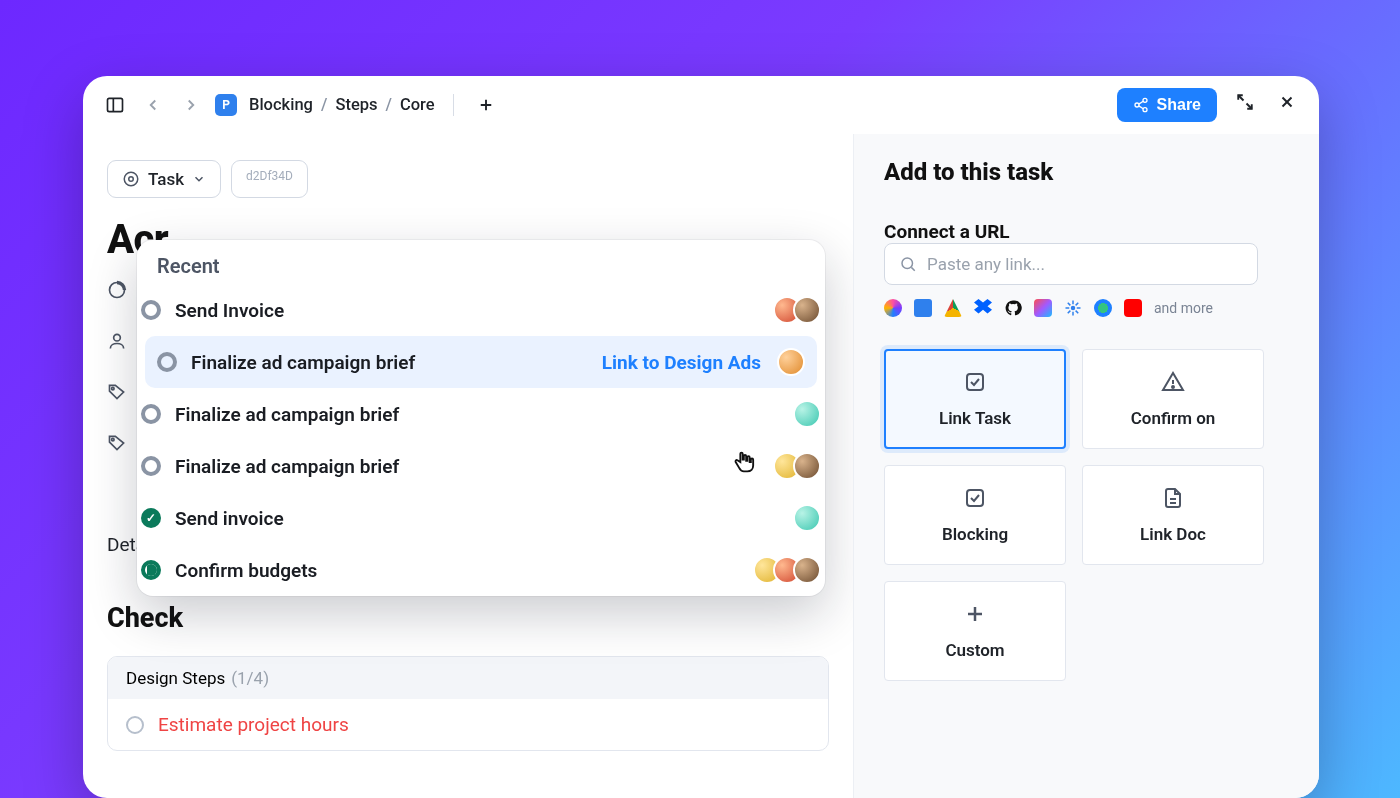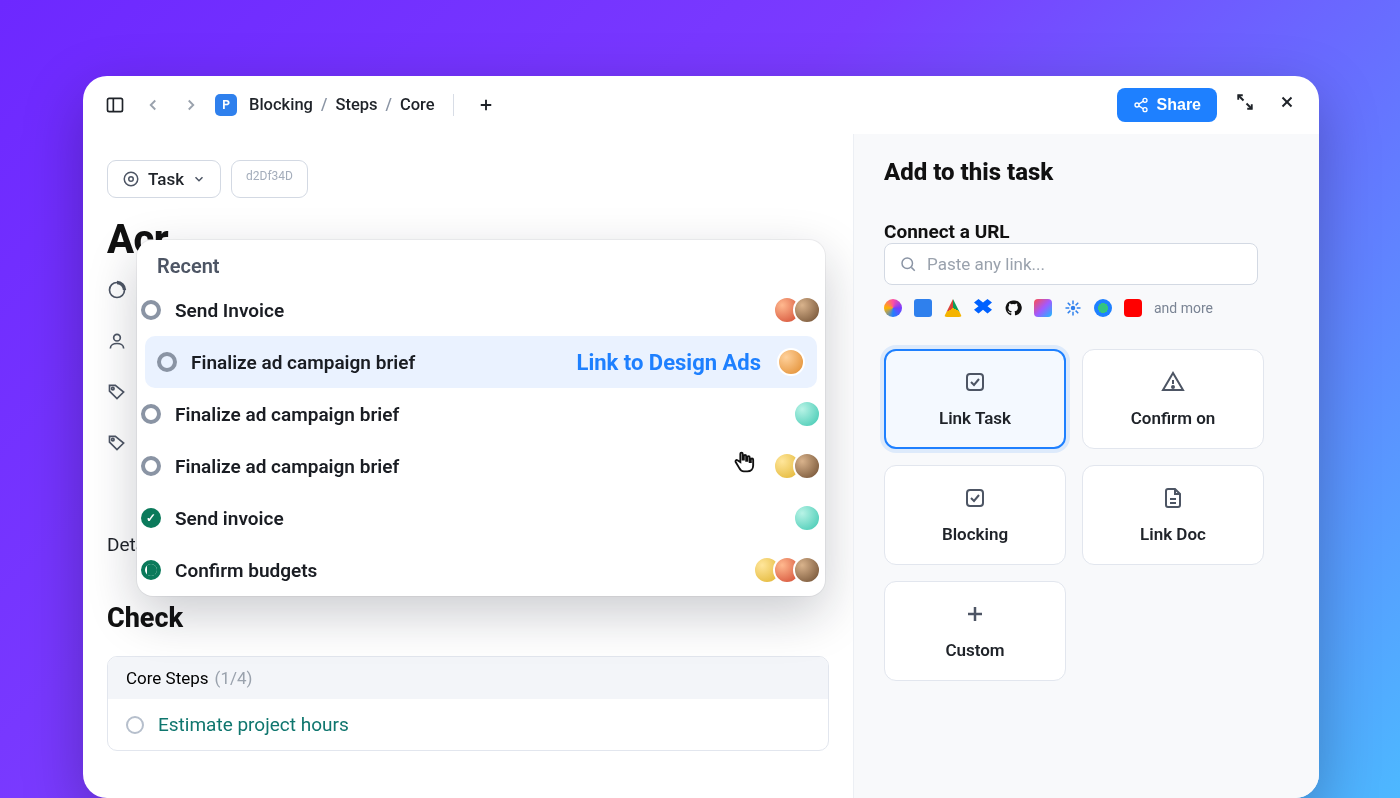--- a/index.html
+++ b/index.html
@@ -42,62 +42,62 @@
   .task-pill { border:1px solid #d3d9e3;border-radius:9px;padding:8px 14px;display:flex;align-items:center;gap:8px;font-size:17px;color:#1f2329;font-weight:500;background:#fff;}
   .task-id { border:1px solid #d3d9e3;border-radius:9px;padding:8px 14px;font-size:12px;color:#a4adbb;background:#fff;}
   .title { font-size:40px;font-weight:800;color:#111;letter-spacing:-.5px;margin-bottom:16px;}
   .prop-list { display:flex;flex-direction:column;gap:30px;margin-top:6px;color:#4d5564;font-size:18px;}
   .prop { display:flex;align-items:center;gap:10px;}
   .details-tab { margin-top:80px;font-size:19px;color:#1f2329;}
   .checklist-heading { margin-top:46px;font-size:27px;font-weight:800;color:#111;}
   .checklist-card { margin-top:22px;border:1px solid #e2e6ee;border-radius:10px;overflow:hidden;}
   .checklist-head { background:#f3f5f9;padding:11px 18px;font-size:17px;display:flex;gap:6px;}
   .checklist-head .count{color:#9aa2ad;}
-  .checklist-item { padding:14px 18px;display:flex;align-items:center;gap:14px;font-size:19px;color:#0f766e;}
+  .checklist-item { padding:14px 18px;display:flex;align-items:center;gap:14px;font-size:19px;color:#ef4444;}
   .radio-empty { width:18px;height:18px;border:2px solid #b6bfcc;border-radius:50%; }
 
   
   .search-panel {
     position:absolute;
     left:54px; top:106px;
     width:688px;
     background:#fff;
     border-radius:16px;
     box-shadow:0 18px 50px rgba(16,24,40,.22), 0 0 0 1px rgba(16,24,40,.05);
     overflow:hidden;
     z-index:50;
   }
   .search-bar { display:flex;align-items:center;gap:16px;padding:18px 20px;border-bottom:1px solid #eef1f5;}
   .search-bar .ph { color:#8a94a4;font-size:20px;}
   .section-label { padding:14px 20px 6px;color:#4d5564;font-size:20px;font-weight:600;}
   .result-item { display:flex;align-items:center;gap:14px;padding:12px 4px;font-size:19px;color:#1a1d23;font-weight:600;cursor:pointer;}
   .result-item .spacer { flex:1; }
   .result-item.selected { background:#eaf2ff;border-radius:10px;margin:0 8px;padding:12px 12px;}
-  .link-action { color:#1e80ff;font-weight:700;font-size:22px;margin-right:10px;}
+  .link-action { color:#1e80ff;font-weight:700;font-size:19px;margin-right:10px;}
   .status-ring { width:20px;height:20px;border:4px solid #8a94a4;border-radius:50%; }
   .status-done { width:20px;height:20px;border-radius:50%;background:#0b7a5b;display:flex;align-items:center;justify-content:center;color:#fff;font-size:12px;}
   .status-half { width:20px;height:20px;border-radius:50%;border:4px solid #0b7a5b;position:relative;overflow:hidden;}
   .status-half::after{content:"";position:absolute;right:-2px;top:-2px;width:12px;height:24px;background:#0b7a5b;border-radius:0 12px 12px 0;}
   .avatars { display:flex; }
   .av { width:28px;height:28px;border-radius:50%;border:2px solid #fff;margin-left:-8px; background:#ddd; background-size:cover; }
   .av.red{background:radial-gradient(circle at 30% 30%,#ffb98f,#d1462f);}
   .av.brown{background:radial-gradient(circle at 30% 30%,#d9b38c,#6b4a2e);}
   .av.orange{background:radial-gradient(circle at 30% 30%,#ffd19b,#e08a2c);}
   .av.teal{background:radial-gradient(circle at 30% 30%,#b8f3e6,#3cc7b0);}
   .av.yellow{background:radial-gradient(circle at 30% 30%,#ffe69b,#e0b22c);}
 
   
   .rp-title { font-size:24px;font-weight:800;color:#111;margin-bottom:34px;}
   .rp-sub { font-size:19px;font-weight:700;color:#111;margin-bottom:0;}
   .url-input { border:1px solid #d3d9e3;border-radius:8px;padding:10px 14px;display:flex;align-items:center;gap:10px;color:#9aa2ad;font-size:17px;background:#fff; width:374px;}
   .icon-row { display:flex;align-items:center;gap:12px;margin-top:14px;}
   .mini-icon { width:18px;height:18px;border-radius:3px; }
   .more-text { color:#7a8494;font-size:14px;}
   .card-grid { display:grid;grid-template-columns:1fr 1fr;gap:16px;margin-top:32px;width:380px;}
-  .card { border:1px solid #e2e6ee;border-radius:12px;background:#fff;padding:18px;display:flex;flex-direction:column;align-items:center;gap:14px;font-size:17px;font-weight:600;color:#1f2329;cursor:pointer; min-height:100px; justify-content:center;}
+  .card { border:1px solid #e2e6ee;border-radius:4px;background:#fff;padding:18px;display:flex;flex-direction:column;align-items:center;gap:14px;font-size:17px;font-weight:600;color:#1f2329;cursor:pointer; min-height:100px; justify-content:center;}
   .card.selected { border:2.5px solid #1e80ff; box-shadow:0 0 0 4px rgba(30,128,255,.12); background:#f4f9ff;}
   .card-icon { color:#4d5564; }
   .cursor-hand { position:absolute; left:648px; top:314px; z-index:60; color:#111; }
   svg { display:block; }
 </style>
 </head>
 <body>
 
 <div class="app-window">
 
@@ -211,21 +211,21 @@
           <span>Pri</span>
         </div>
       </div>
 
       <div class="details-tab">Detai</div>
 
       <div class="checklist-heading">Check</div>
 
       <div class="checklist-card">
         <div class="checklist-head">
-          <span>Core Steps</span>
+          <span>Design Steps</span>
           <span class="count">(1/4)</span>
         </div>
         <div class="checklist-item">
           <span class="radio-empty"></span>
           <span>Estimate project hours</span>
         </div>
       </div>
 
       <div class="search-panel">
         <div class="section-label">Recent</div>

